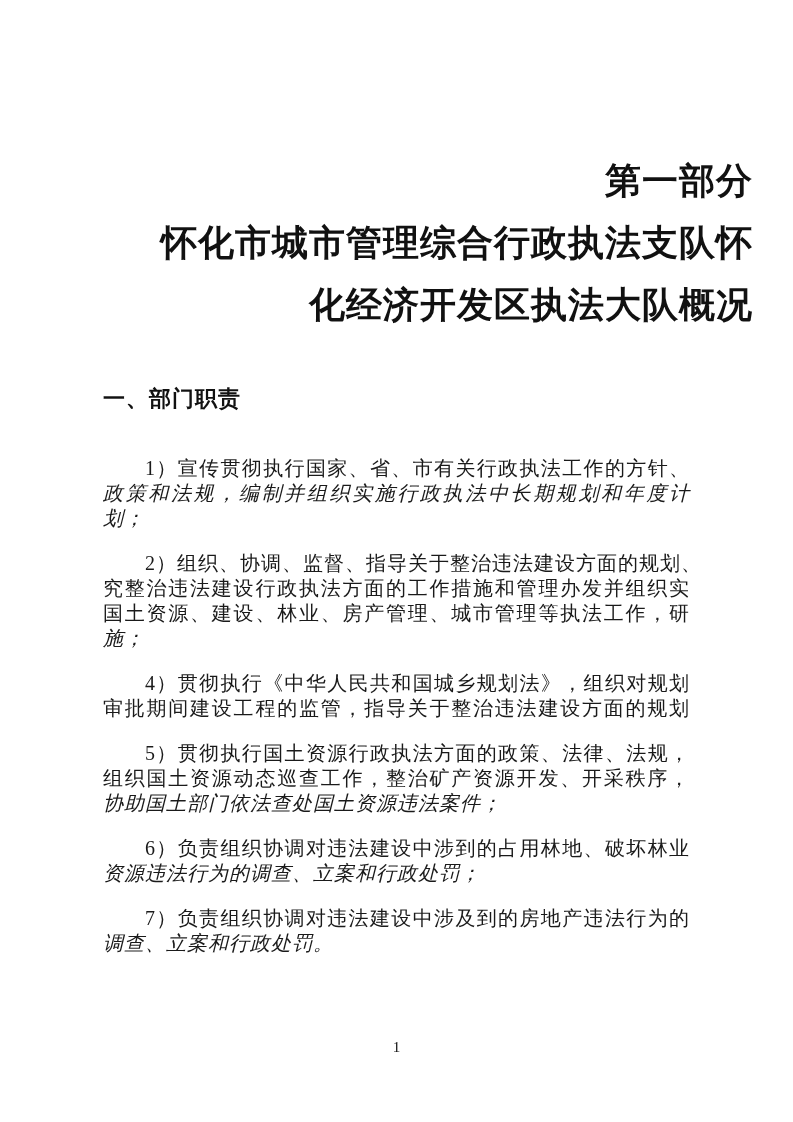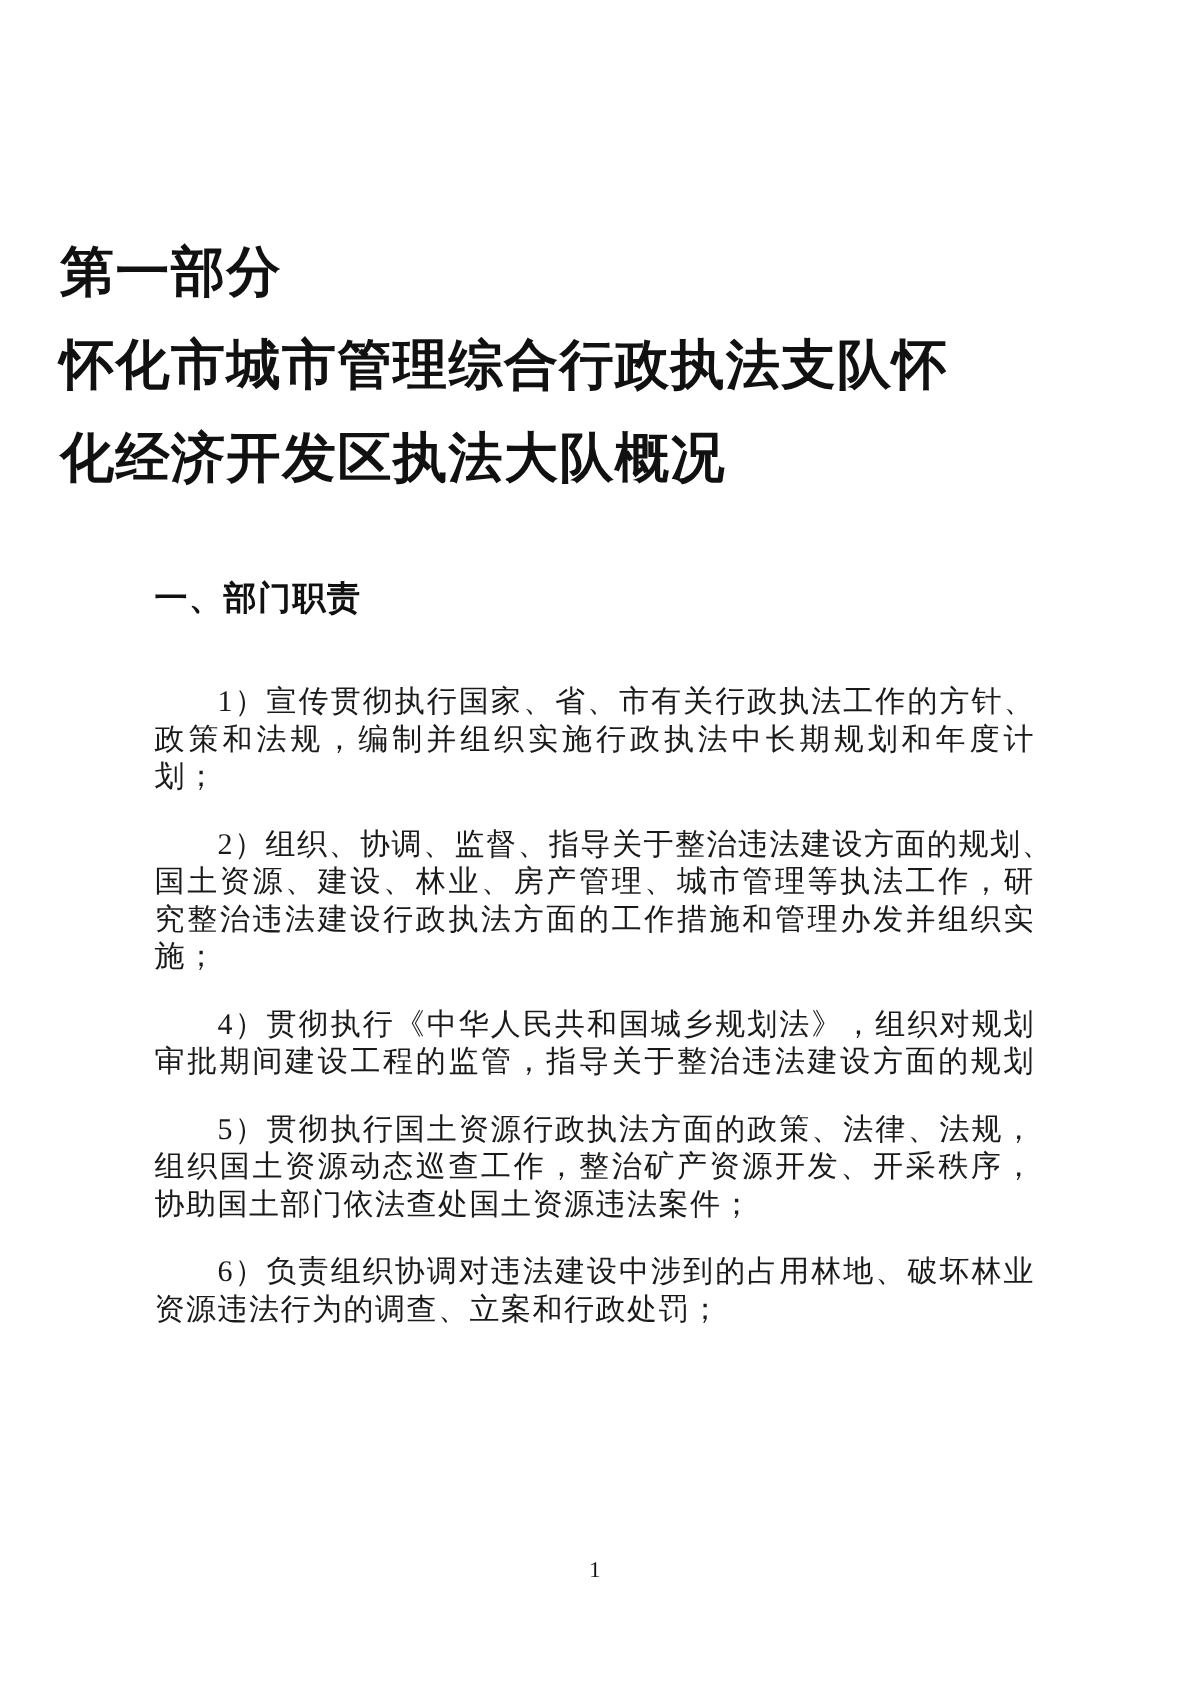--- a/index.html
+++ b/index.html
@@ -10,21 +10,21 @@
     background: #ffffff;
     color: #1a1a1a;
     font-family: "Liberation Serif", serif;
     overflow: hidden;
   }
   .title-block {
     position: absolute;
     top: 150px;
     left: 40px;
     right: 40px;
-    text-align: left;
+    text-align: right;
     font-family: "Liberation Sans", sans-serif;
     font-weight: 700;
     font-size: 36px;
     line-height: 62px;
     color: #111111;
     letter-spacing: 1px;
   }
   .section-heading {
     position: absolute;
     top: 384px;
@@ -49,21 +49,21 @@
   }
   .para { margin: 0 0 20px 0; padding: 0; }
   .ln {
     display: block;
     text-align: justify;
     text-align-last: justify;
     text-justify: inter-character;
     white-space: nowrap;
   }
   .ln.first { padding-left: 42px; }
-  .ln.last  { text-align-last: left; white-space: normal; }
+  .ln.last  { text-align-last: left; white-space: normal; font-style: italic; }
   .page-number {
     position: absolute;
     top: 1039px;
     left: 0;
     right: 0;
     text-align: center;
     font-size: 15px;
     color: #111111;
   }
 </style>
@@ -82,40 +82,44 @@
 
   <div class="doc-body">
 
     <p class="para">
       <span class="ln first">1）宣传贯彻执行国家、省、市有关行政执法工作的方针、</span>
       <span class="ln last">政策和法规，编制并组织实施行政执法中长期规划和年度计划；</span>
     </p>
 
     <p class="para">
       <span class="ln first">2）组织、协调、监督、指导关于整治违法建设方面的规划、</span>
+      <span class="ln">究整治违法建设行政执法方面的工作措施和管理办发并组织实</span>
       <span class="ln">国土资源、建设、林业、房产管理、城市管理等执法工作，研</span>
-      <span class="ln">究整治违法建设行政执法方面的工作措施和管理办发并组织实</span>
       <span class="ln last">施；</span>
     </p>
 
 
     <p class="para">
       <span class="ln first">4）贯彻执行《中华人民共和国城乡规划法》，组织对规划</span>
       <span class="ln">审批期间建设工程的监管，指导关于整治违法建设方面的规划</span>
     </p>
 
     <p class="para">
       <span class="ln first">5）贯彻执行国土资源行政执法方面的政策、法律、法规，</span>
       <span class="ln">组织国土资源动态巡查工作，整治矿产资源开发、开采秩序，</span>
       <span class="ln last">协助国土部门依法查处国土资源违法案件；</span>
     </p>
 
     <p class="para">
       <span class="ln first">6）负责组织协调对违法建设中涉到的占用林地、破坏林业</span>
       <span class="ln last">资源违法行为的调查、立案和行政处罚；</span>
     </p>
 
+    <p class="para">
+      <span class="ln first">7）负责组织协调对违法建设中涉及到的房地产违法行为的</span>
+      <span class="ln last">调查、立案和行政处罚。</span>
+    </p>
 
   </div>
 
   <div class="page-number">1</div>
 
 </div>
 
 </body></html>

